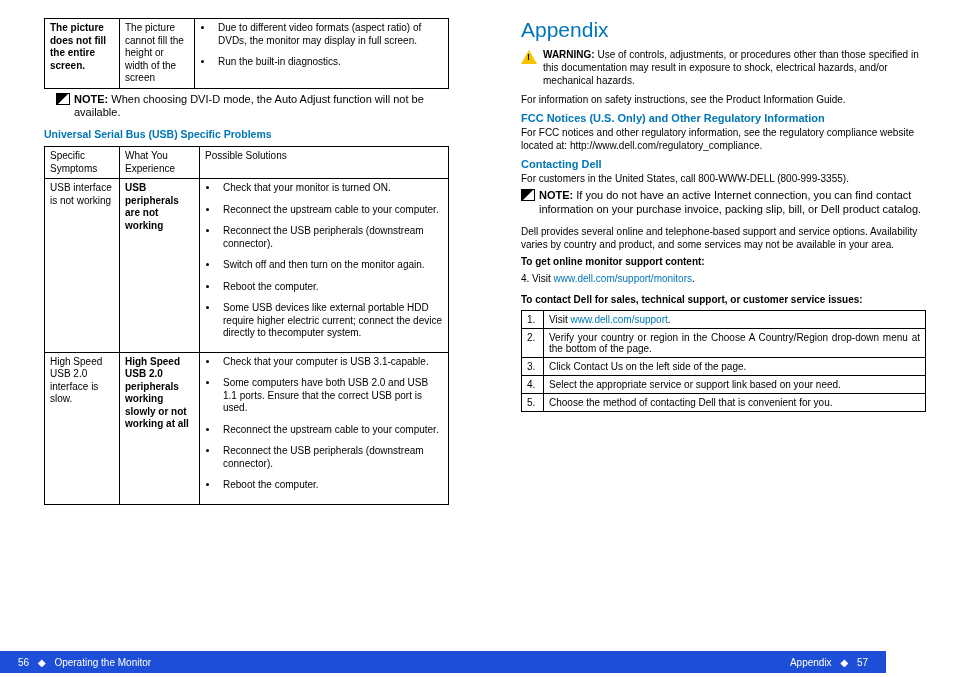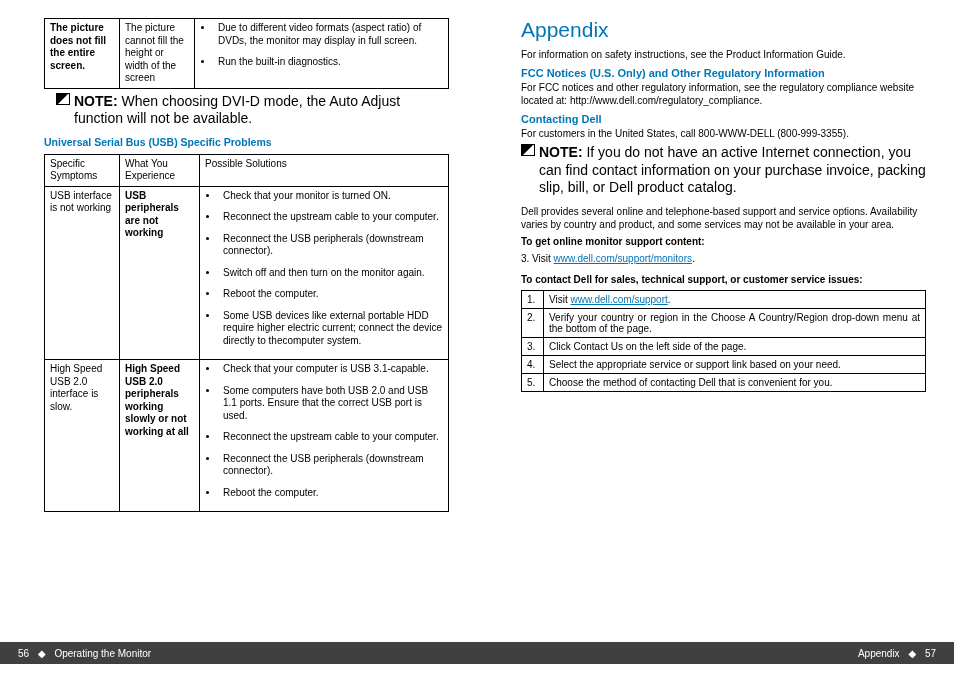--- a/index.html
+++ b/index.html
@@ -8,31 +8,31 @@
   .col { width: 477px; padding: 18px 28px 0 44px; position: relative; }
   .col + .col { border-left: 0; }
   h1.appendix { font-size: 21px; font-weight: 400; color: #0076b8; margin: 0 0 6px 0; }
   h2.blue { color: #0076b8; font-weight: 700; font-size: 11px; margin: 6px 0 2px 0; }
   h3.blue { color: #0076b8; font-weight: 700; font-size: 10.5px; margin: 6px 0 2px 0; }
   table { border-collapse: collapse; width: 100%; }
   .troubleshoot th, .troubleshoot td { border: 1px solid #000; padding: 3px 5px; vertical-align: top; font-size: 10px; line-height: 1.25; text-align: left; }
   .troubleshoot .b { font-weight: 700; }
   ul.bul { list-style: disc; margin: 0 0 0 14px; padding: 0; }
   ul.bul li { margin: 0 0 9px 0; padding-left: 4px; }
-  .notewrap { display: flex; margin: 4px 0 8px 12px; font-size: 14px; line-height: 1.25; }
+  .notewrap { display: flex; margin: 4px 0 8px 12px; font-size: 11px; line-height: 1.25; }
   .noteicon { width: 14px; height: 12px; flex: 0 0 14px; margin-right: 4px; background: linear-gradient(135deg, #000 49%, transparent 51%); border: 1px solid #000; }
   .warnicon { width: 0; height: 0; border-left: 8px solid transparent; border-right: 8px solid transparent; border-bottom: 14px solid #f6c400; position: relative; flex: 0 0 16px; margin-right: 6px; margin-top: 2px; }
   .warnicon::after { content: "!"; position: absolute; left: -2px; top: 2px; font-weight: 700; font-size: 9px; color: #000; }
   .para { font-size: 10px; line-height: 1.3; margin: 2px 0 4px 0; }
   .bold { font-weight: 700; }
-  a.link { color: #0076b8; text-decoration: underline; }
+  a.link { color: #0076b8; }
   .steps { border-collapse: collapse; width: 100%; margin-top: 4px; }
   .steps td { border: 1px solid #000; padding: 3px 5px; font-size: 10px; vertical-align: top; }
   .steps td:first-child { width: 22px; text-align: left; }
-  .footer { position: absolute; bottom: 13px; left: 0; width: 954px; height: 22px; background: #404040; color: #fff; font-size: 10px; display: flex; justify-content: space-between; align-items: center; padding: 0 18px; }
+  .footer { position: absolute; bottom: 4px; left: 0; width: 886px; height: 22px; background: #1d4ed8; color: #fff; font-size: 10px; display: flex; justify-content: space-between; align-items: center; padding: 0 18px; }
   .footer .diamond { margin: 0 6px; }
   .warnwrap { display: flex; margin: 2px 0 6px 0; font-size: 10px; line-height: 1.3; }
   .justify td:nth-child(2) { text-align: justify; }
 </style>
 </head>
 <body>
 
 <div class="page">
 
   <div class="col">
@@ -93,38 +93,42 @@
           </ul>
         </td>
       </tr>
     </tbody>
       </table>
   </div>
 
   <div class="col">
     <h1 class="appendix">Appendix</h1>
 
+    <div class="warnwrap">
+      <div class="warnicon"></div>
+      <div><span class="bold">WARNING:</span><span> Use of controls, adjustments, or procedures other than those specified in this documentation may result in exposure to shock, electrical hazards, and/or mechanical hazards.</span></div>
+    </div>
 
     <p class="para">For information on safety instructions, see the Product Information Guide.</p>
 
     <h2 class="blue">FCC Notices (U.S. Only) and Other Regulatory Information</h2>
     <p class="para">For FCC notices and other regulatory information, see the regulatory compliance website located at: http://www.dell.com/regulatory_compliance.</p>
 
     <h2 class="blue">Contacting Dell</h2>
     <p class="para">For customers in the United States, call 800-WWW-DELL (800-999-3355).</p>
 
     <div class="notewrap" style="margin-left:0;">
       <div class="noteicon"></div>
       <div><span class="bold">NOTE:</span><span> If you do not have an active Internet connection, you can find contact information on your purchase invoice, packing slip, bill, or Dell product catalog.</span></div>
     </div>
 
     <p class="para">Dell provides several online and telephone-based support and service options. Availability varies by country and product, and some services may not be available in your area.</p>
 
     <p class="para bold">To get online monitor support content:</p>
-    <p class="para"><span>3. Visit </span><a class="link">www.dell.com/support/monitors</a>.</p>
+    <p class="para"><span>4. Visit </span><a class="link">www.dell.com/support/monitors</a>.</p>
 
     <p class="para bold" style="margin-top:8px;">To contact Dell for sales, technical support, or customer service issues:</p>
 
     <table class="steps justify">
       <tbody>
           <tr>
         <td>1.</td>
         <td><span>Visit </span><a class="link">www.dell.com/support</a><span>.</span></td>
       </tr>
       <tr>

